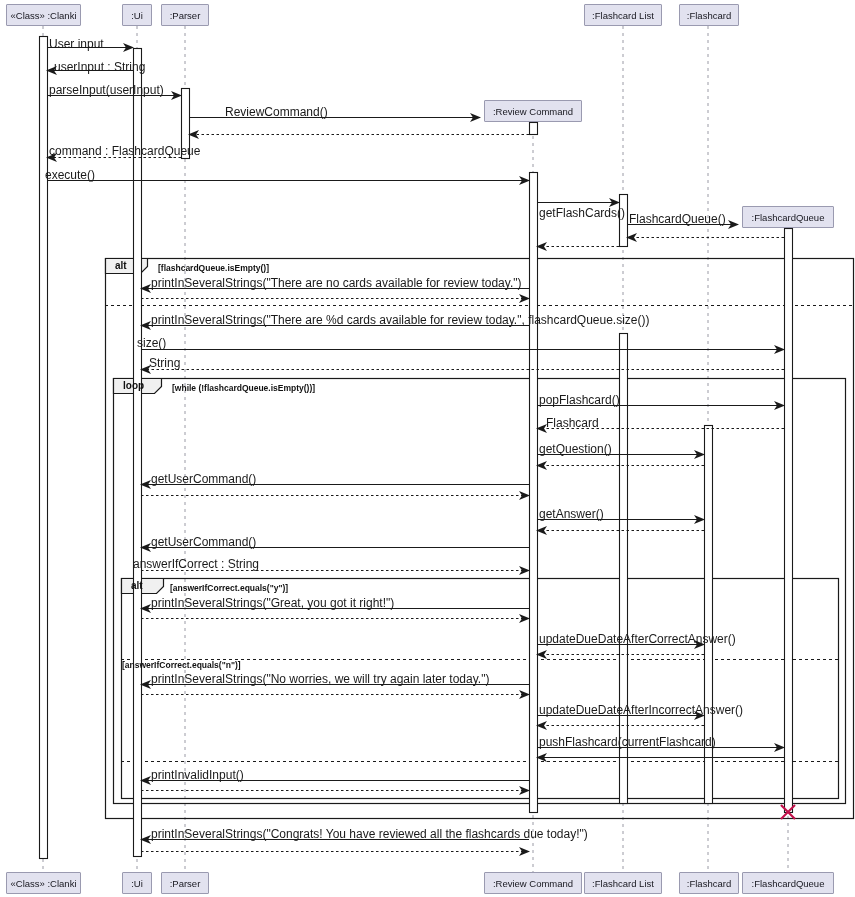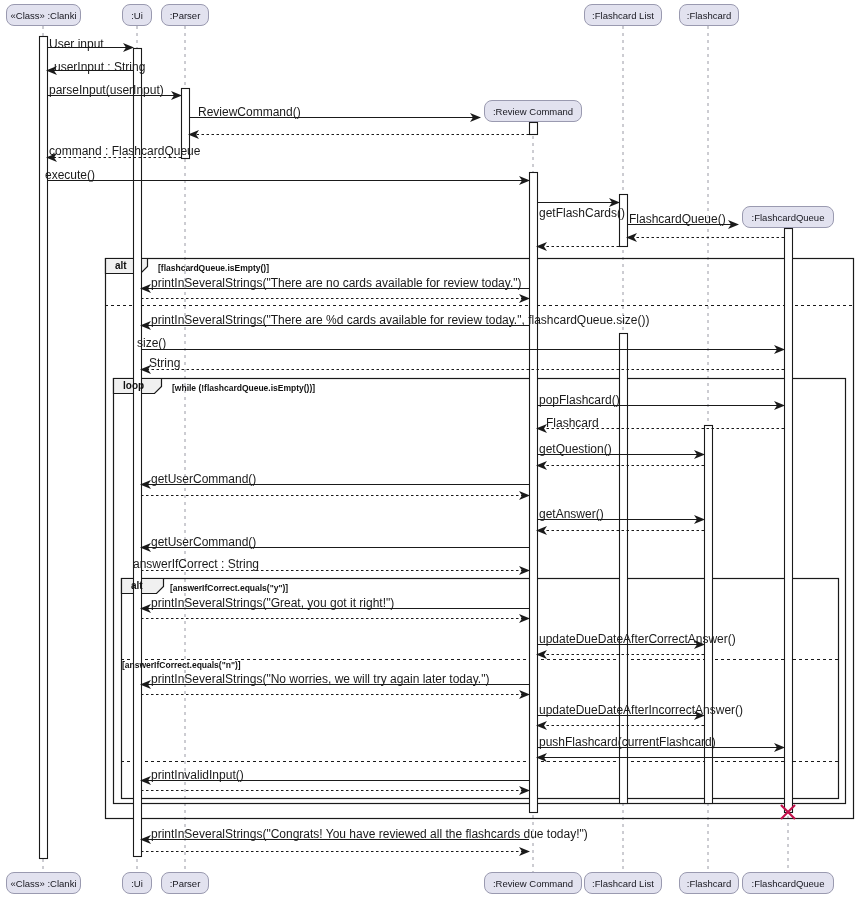--- a/index.html
+++ b/index.html
@@ -4,21 +4,21 @@
 <style>
   html,body{margin:0;padding:0;background:#ffffff;}
   body{font-family:"Liberation Sans","DejaVu Sans",sans-serif;}
   #canvas{position:relative;width:855px;height:897px;overflow:hidden;background:#fff;}
   svg{position:absolute;left:0;top:0;}
   .lbl{position:absolute;font-size:12px;color:#1a1a1a;white-space:nowrap;line-height:1;}
   .frag-kw{position:absolute;font-size:10px;font-weight:bold;color:#111;white-space:nowrap;line-height:1;}
   .frag-guard{position:absolute;font-size:8.5px;font-weight:bold;color:#111;white-space:nowrap;line-height:1;}
   .pbox{position:absolute;box-sizing:border-box;background:#e2e2ef;border:1px solid #9a9ab0;
         display:flex;align-items:center;justify-content:center;font-size:9.5px;color:#17171f;
-        white-space:nowrap;border-radius:8px;}
+        white-space:nowrap;border-radius:1px;}
 </style>
 </head>
 <body>
 
 <div id="canvas">
   <svg id="gfx" width="855" height="897">
     <defs>
       <marker id="arrFull" markerWidth="11" markerHeight="9" refX="10" refY="4.5" orient="auto" markerUnits="userSpaceOnUse">
         <path d="M0,0 L11,4.5 L0,9 L3,4.5 Z" fill="#1a1a1a"></path>
       </marker>
@@ -122,21 +122,21 @@
       <div class="frag-kw" style="left: 115px; top: 261px;">alt</div>
       <div class="frag-guard" style="left: 158px; top: 264px;">[flashcardQueue.isEmpty()]</div>
       <div class="frag-kw" style="left: 123px; top: 381px;">loop</div>
       <div class="frag-guard" style="left: 172px; top: 384px;">[while (!flashcardQueue.isEmpty())]</div>
       <div class="frag-kw" style="left: 131px; top: 581px;">alt</div>
       <div class="frag-guard" style="left: 170px; top: 584px;">[answerIfCorrect.equals("y")]</div>
       <div class="frag-guard" style="left: 122px; top: 661px;">[answerIfCorrect.equals("n")]</div>
       <div class="lbl" style="left: 49px; top: 38px;">User input</div>
       <div class="lbl" style="left: 54px; top: 61px;">userInput : String</div>
       <div class="lbl" style="left: 49px; top: 84px;">parseInput(userInput)</div>
-      <div class="lbl" style="left: 174px; top: 106px; padding-left: 24px;">ReviewCommand()</div>
+      <div class="lbl" style="left: 201px; top: 106px; padding-left: 24px;">ReviewCommand()</div>
       <div class="lbl" style="left: 49px; top: 145px;">command : FlashcardQueue</div>
       <div class="lbl" style="left: 45px; top: 169px;">execute()</div>
       <div class="lbl" style="left: 539px; top: 207px;">getFlashCards()</div>
       <div class="lbl" style="left: 629px; top: 213px;">FlashcardQueue()</div>
       <div class="lbl" style="left: 151px; top: 277px;">printInSeveralStrings("There are no cards available for review today.")</div>
       <div class="lbl" style="left: 151px; top: 314px;">printInSeveralStrings("There are %d cards available for review today.", flashcardQueue.size())</div>
       <div class="lbl" style="left: 137px; top: 337px;">size()</div>
       <div class="lbl" style="left: 149px; top: 357px;">String</div>
       <div class="lbl" style="left: 539px; top: 394px;">popFlashcard()</div>
       <div class="lbl" style="left: 546px; top: 417px;">Flashcard</div>

